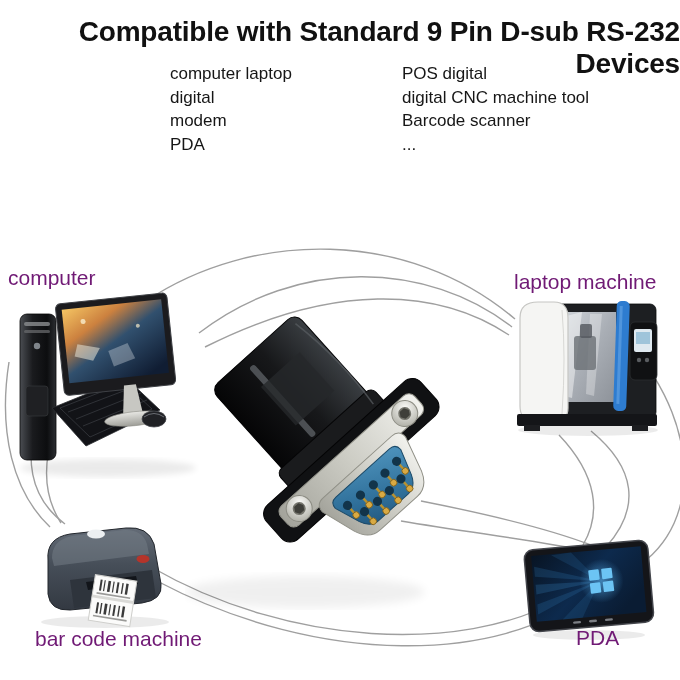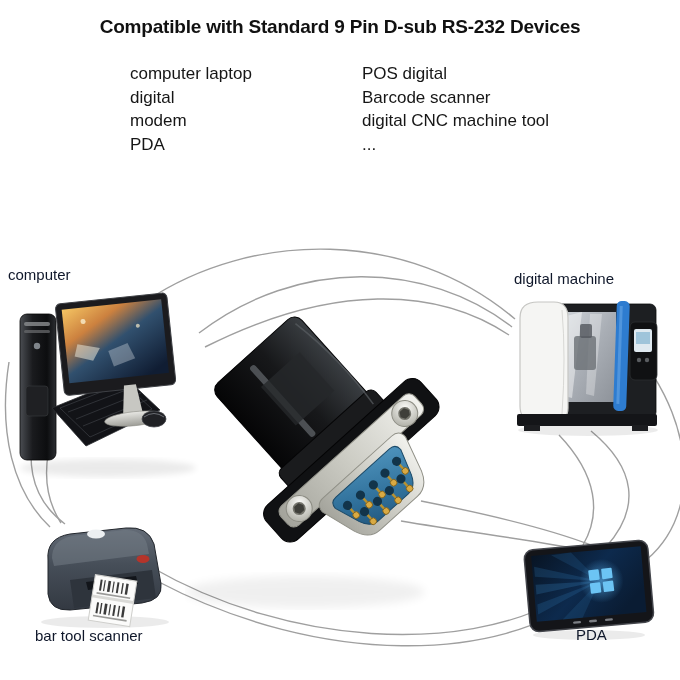--- a/index.html
+++ b/index.html
@@ -1,32 +1,32 @@
 <!DOCTYPE html>
 <html><head>
 <meta charset="utf-8">
 <style>
   html,body{margin:0;padding:0;background:#ffffff;}
   .canvas{
     position:relative;width:680px;height:680px;background:#ffffff;overflow:hidden;
     font-family:"Liberation Sans","DejaVu Sans",sans-serif;color:#1a1a1a;
   }
   .title{
-    position:absolute;top:16px;left:0;width:680px;text-align:center;
-    font-size:19px;font-weight:bold;letter-spacing:-0.2px;color:#111;
+    position:absolute;top:16px;left:0;width:680px;text-align:right;
+    font-size:28px;font-weight:bold;letter-spacing:-0.2px;color:#111;
   }
   .device-lists{position:absolute;top:62px;left:0;width:680px;}
   .device-lists ul{list-style:none;margin:0;padding:0;position:absolute;top:0;}
-  .device-lists li{font-size:17px;line-height:23.5px;color:#161616;}
+  .device-lists li{font-size:17px;line-height:23.5px;color:#161616;margin-left:40px;}
   .col-left{left:130px;}
   .col-right{left:362px;}
   .arcs{position:absolute;left:0;top:0;z-index:1;}
   .device{position:absolute;z-index:2;}
   .connector-wrap{position:absolute;left:185px;top:300px;width:310px;height:310px;z-index:3;}
-  .dev-label{position:absolute;z-index:5;font-size:15px;color:#0f172a;white-space:nowrap;}
+  .dev-label{position:absolute;z-index:5;font-size:21px;color:#701a75;white-space:nowrap;}
   .lbl-computer{left:8px;top:266px;}
   .lbl-machine{left:514px;top:270px;}
   .lbl-scanner{left:35px;top:627px;}
   .lbl-pda{left:576px;top:626px;}
 </style>
 </head>
 <body>
 
 <div class="canvas">
 
@@ -34,22 +34,22 @@
 
   <div class="device-lists">
     <ul class="col-left">
       <li>computer laptop</li>
       <li>digital</li>
       <li>modem</li>
       <li>PDA</li>
     </ul>
     <ul class="col-right">
       <li>POS digital</li>
+      <li>digital CNC machine tool</li>
       <li>Barcode scanner</li>
-      <li>digital CNC machine tool</li>
       <li>...</li>
     </ul>
   </div>
 
   <svg class="arcs" width="680" height="680" viewBox="0 0 680 680">
     <g fill="none" stroke="#9a9a9a" stroke-width="1.4" opacity="0.95">
       <path d="M 146,301 C 252,230 408,228 515,319"></path>
       <path d="M 199,333 C 298,257 427,261 512,327"></path>
       <path d="M 205,347 C 332,283 437,287 509,335"></path>
       <path d="M 9,362 C -2,432 13,492 50,527"></path>
@@ -318,17 +318,17 @@
               <circle cx="48" cy="-8" r="3.3"></circle>
             <circle cx="48" cy="8" r="3.3"></circle>
               <circle cx="47" cy="24.5" r="3.3"></circle>
           </g>
         </g>
       </g>
     </svg>
   </div>
 
   <div class="dev-label lbl-computer">computer</div>
-  <div class="dev-label lbl-machine">digital machine</div>
-  <div class="dev-label lbl-scanner">bar tool scanner</div>
+  <div class="dev-label lbl-machine">laptop machine</div>
+  <div class="dev-label lbl-scanner">bar code machine</div>
   <div class="dev-label lbl-pda">PDA</div>
 
 </div>
 
 </body></html>

